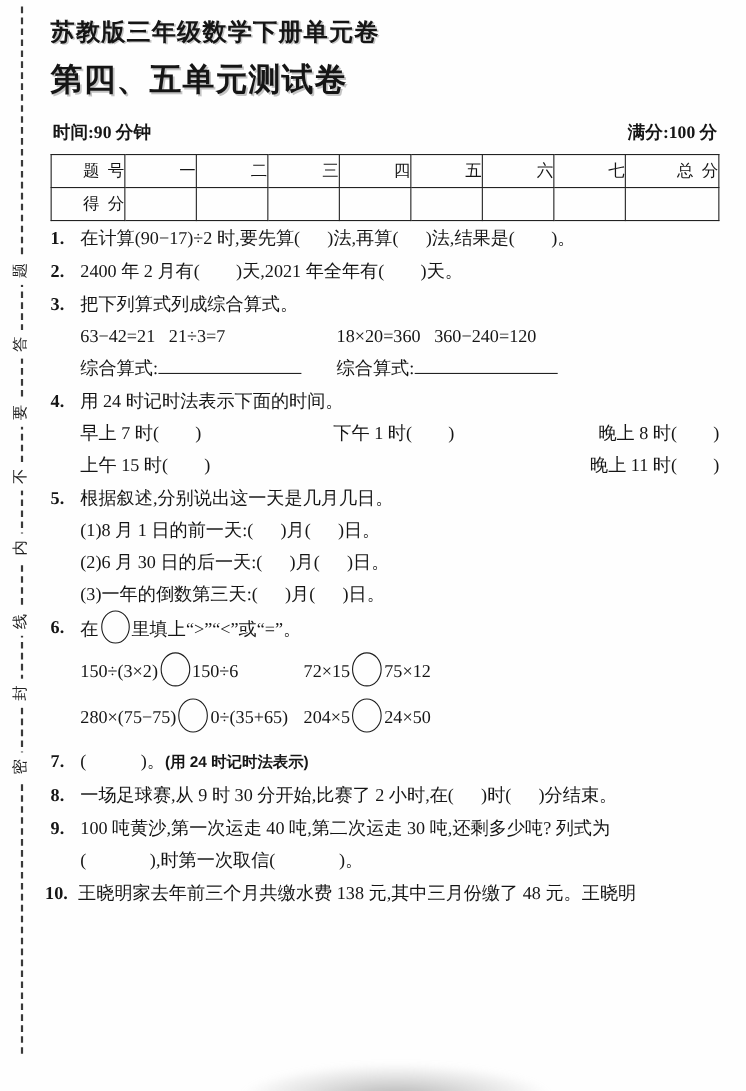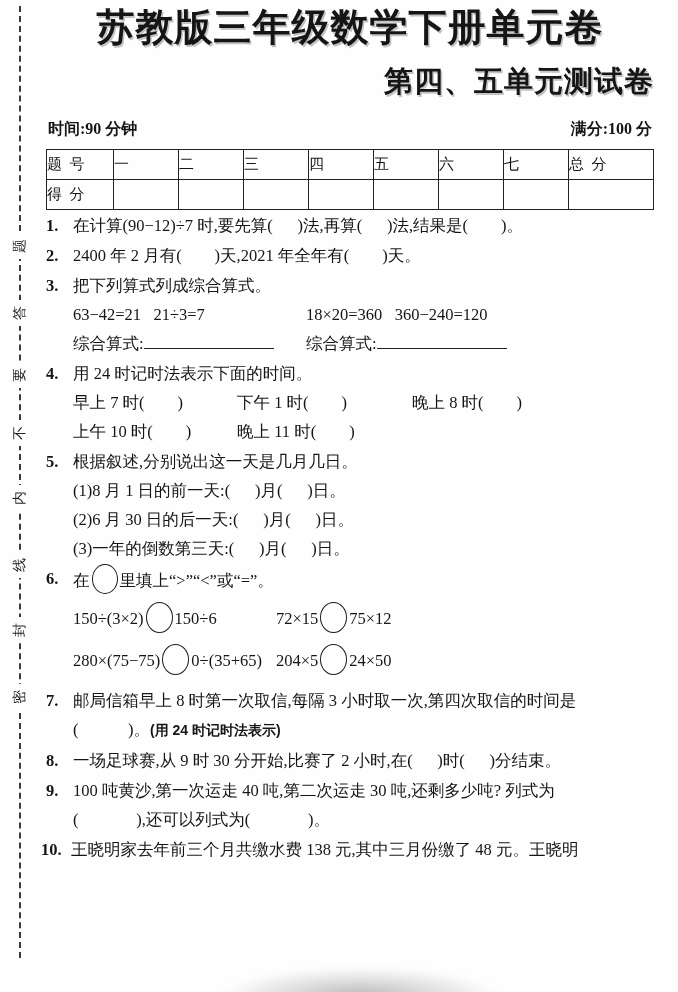--- a/index.html
+++ b/index.html
@@ -18,58 +18,58 @@
     border-left:2px dashed #3a3a3a;
   }
   .seal-char{
     position:absolute;left:7px;width:26px;height:26px;line-height:26px;
     text-align:center;font-size:14px;background:#fefefe;
     transform:rotate(-90deg);color:#222;
   }
   
   .content{position:absolute;left:46px;top:0;width:608px;}
   .title{
-    margin-top:2px;text-align:center;
-    font-size:38px;font-weight:700;letter-spacing:1px;
+    margin-top:14px;text-align:left;
+    font-size:22px;font-weight:700;letter-spacing:1px;
     text-shadow:1.5px 1.5px 0 #c4c4c4;
   }
   .subtitle{
-    margin-top:9px;text-align:right;
+    margin-top:9px;text-align:left;
     font-size:29px;font-weight:700;letter-spacing:1px;
     text-shadow:1.5px 1.5px 0 #c4c4c4;
   }
   .meta{
     display:flex;justify-content:space-between;
     margin-top:17px;padding:0 2px;
     font-size:16px;font-weight:700;
   }
   table.score{
     border-collapse:collapse;width:100%;margin-top:9px;
     table-layout:fixed;
   }
   table.score td{
-    border:1.6px solid #222;height:29px;text-align:left;
+    border:1.6px solid #222;height:29px;text-align:right;
     font-size:15px;padding:0;white-space:pre;
   }
   td.colhead{width:66px;}
   td.coltotal{width:84px;margin-left:20px;}
   .sec-h{
     margin-top:14px;font-size:17.5px;font-weight:700;
     font-family:"Liberation Sans","DejaVu Sans",sans-serif;
     letter-spacing:.5px;
   }
   
   .q{display:flex;font-size:16.5px;line-height:29px;margin-top:1px;}
   .qnum{flex:0 0 27px;font-weight:700;white-space:pre;}
   .qnum.wide{flex-basis:30px;margin-left:-5px;}
   .qbody{flex:1;min-width:0;}
   .pw{white-space:pre-wrap;}
   .row2{display:flex;}
   .row2 .c1{flex:0 0 233px;}
-  .row3{display:flex;}
+  .row3{display:flex;justify-content:space-between;}
   .row3 .t1{flex:0 0 164px;}
   .row3 .t2{flex:0 0 175px;}
   .uline{
     display:inline-block;width:130px;height:1.0em;
     border-bottom:1.6px solid #222;vertical-align:baseline;
   }
   .crow{display:flex;line-height:42px;}
   .crow .c6{flex:0 0 203px;white-space:nowrap;}
   .crow .c6r{white-space:nowrap;}
   .circ{
@@ -139,21 +139,21 @@
         <td></td>
         <td></td>
         <td></td>
       </tr>
     </tbody>
       </table>
 
 
     <div class="q">
       <span class="qnum">1.</span>
-      <span class="qbody pw">在计算(90−12)÷7 时,要先算(      )法,再算(      )法,结果是(        )。</span>
+      <span class="qbody pw">在计算(90−17)÷2 时,要先算(      )法,再算(      )法,结果是(        )。</span>
     </div>
 
     <div class="q">
       <span class="qnum">2.</span>
       <span class="qbody pw">2400 年 2 月有(        )天,2021 年全年有(        )天。</span>
     </div>
 
     <div class="q">
       <span class="qnum">3.</span>
       <div class="qbody">
@@ -172,21 +172,21 @@
     <div class="q">
       <span class="qnum">4.</span>
       <div class="qbody">
         <div class="pw">用 24 时记时法表示下面的时间。</div>
         <div class="row3">
             <span class="t1 pw">早上 7 时(        )</span>
             <span class="t2 pw">下午 1 时(        )</span>
             <span class="pw">晚上 8 时(        )</span>
           </div>
         <div class="row3">
-            <span class="t1 pw">上午 10 时(        )</span>
+            <span class="t1 pw">上午 15 时(        )</span>
             <span class="pw">晚上 11 时(        )</span>
           </div>
       </div>
     </div>
 
     <div class="q">
       <span class="qnum">5.</span>
       <div class="qbody">
         <div class="pw">根据叙述,分别说出这一天是几月几日。</div>
         <div class="pw">(1)8 月 1 日的前一天:(      )月(      )日。</div>
@@ -206,35 +206,34 @@
         <div class="crow">
             <span class="c6"><span class="pw">280×(75−75)</span><span class="circ"></span><span class="pw">0÷(35+65)</span></span>
             <span class="c6r"><span class="pw">204×5</span><span class="circ"></span><span class="pw">24×50</span></span>
           </div>
       </div>
     </div>
 
     <div class="q" style="margin-top:4px">
       <span class="qnum">7.</span>
       <div class="qbody">
-        <div class="pw">邮局信箱早上 8 时第一次取信,每隔 3 小时取一次,第四次取信的时间是</div>
         <div><span class="pw">(            )。</span><span class="note pw">(用 24 时记时法表示)</span></div>
       </div>
     </div>
 
     <div class="q">
       <span class="qnum">8.</span>
       <span class="qbody pw">一场足球赛,从 9 时 30 分开始,比赛了 2 小时,在(      )时(      )分结束。</span>
     </div>
 
     <div class="q">
       <span class="qnum">9.</span>
       <div class="qbody">
         <div class="pw">100 吨黄沙,第一次运走 40 吨,第二次运走 30 吨,还剩多少吨? 列式为</div>
-        <div class="pw">(              ),还可以列式为(              )。</div>
+        <div class="pw">(              ),时第一次取信(              )。</div>
       </div>
     </div>
 
     <div class="q">
       <span class="qnum wide">10.</span>
       <span class="qbody pw">王晓明家去年前三个月共缴水费 138 元,其中三月份缴了 48 元。王晓明</span>
     </div>
 
   </div>
 

